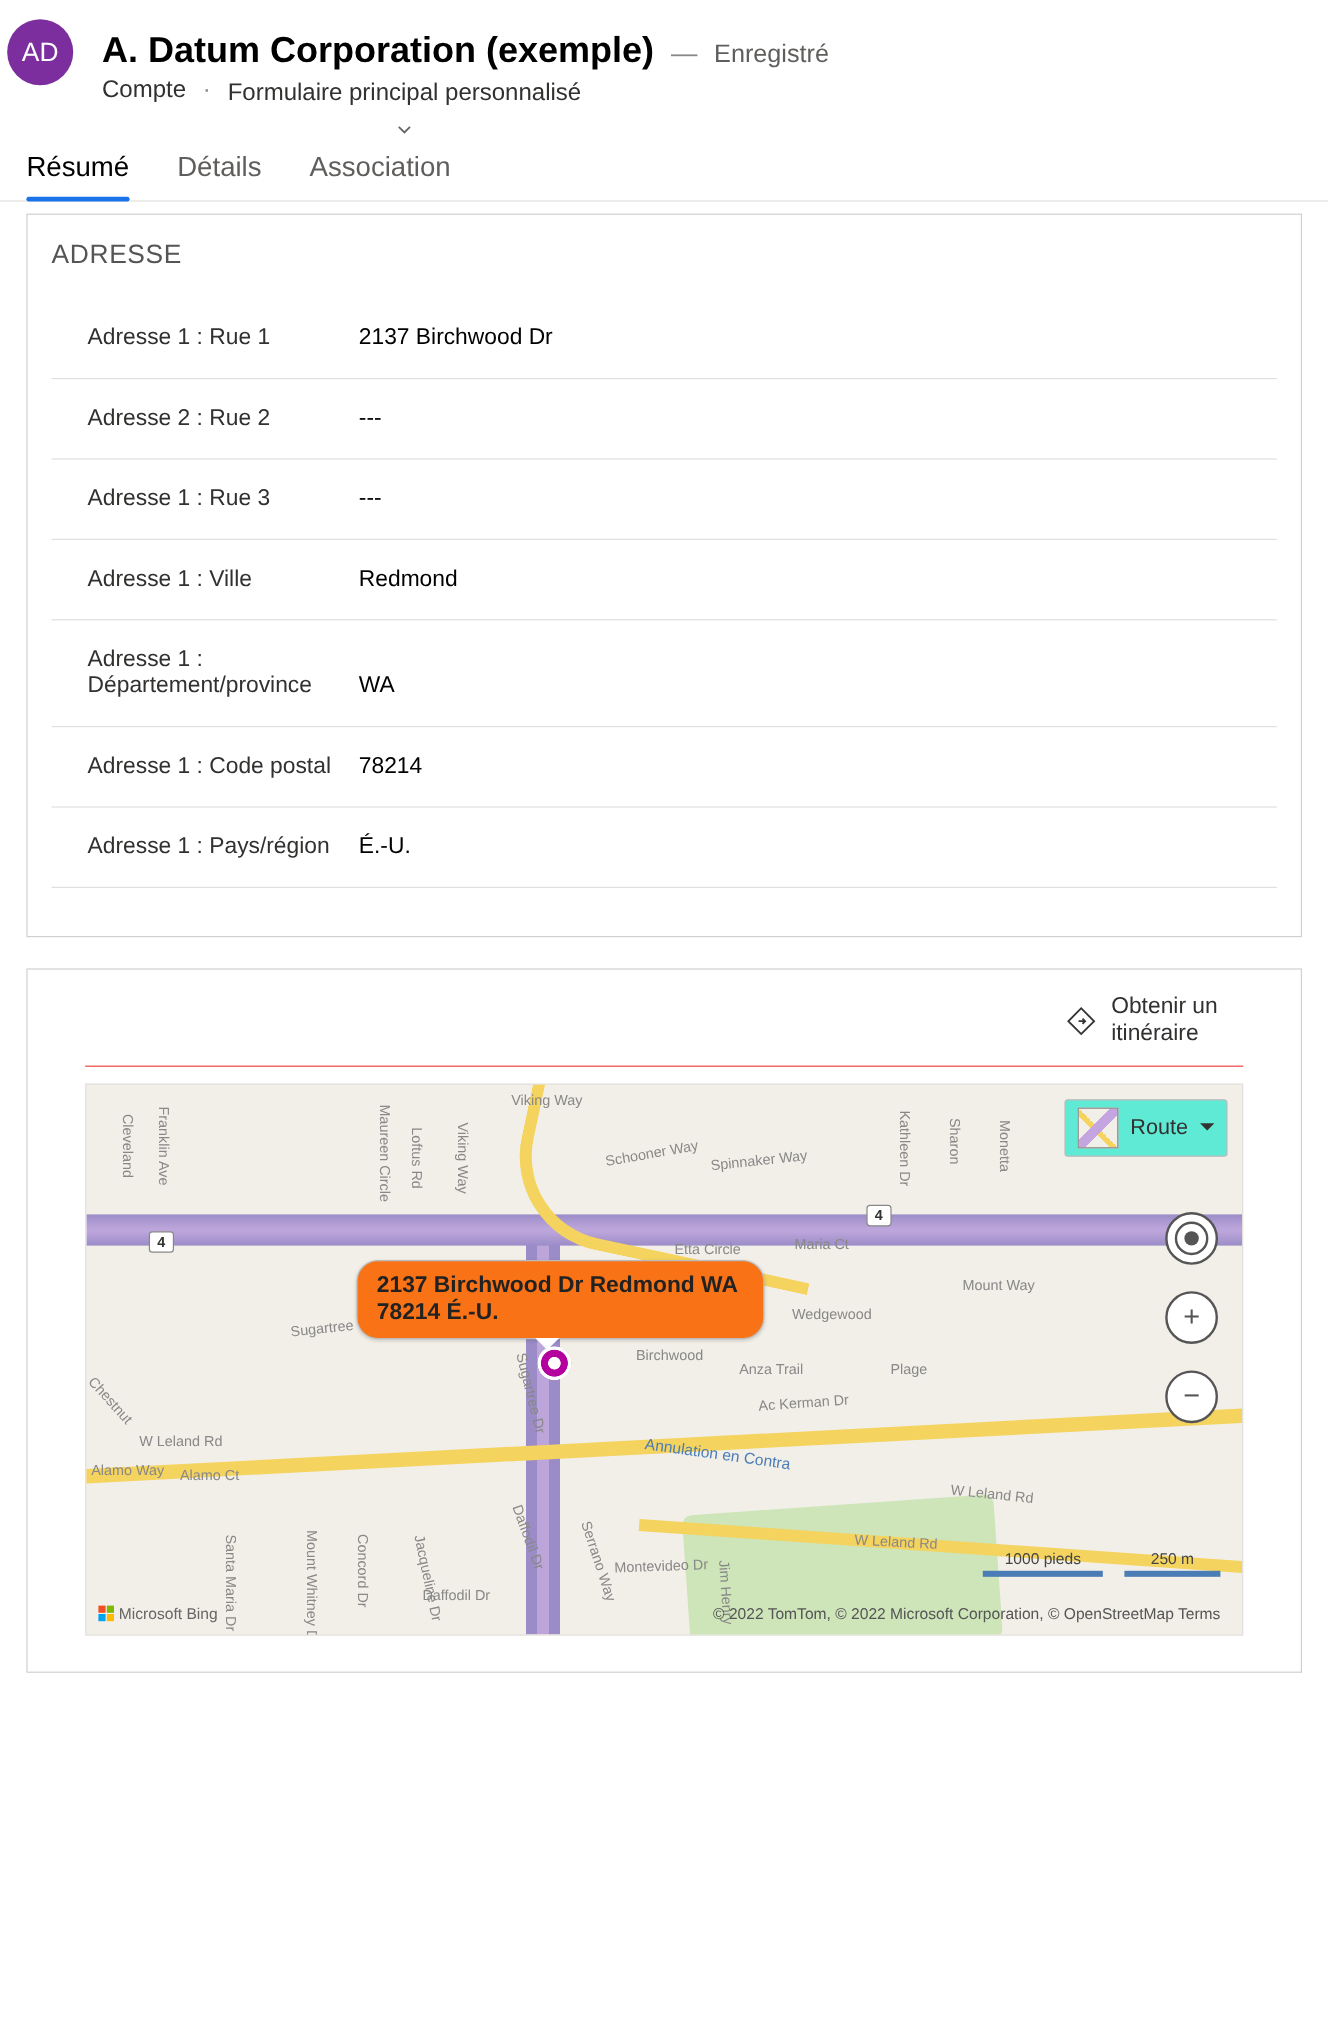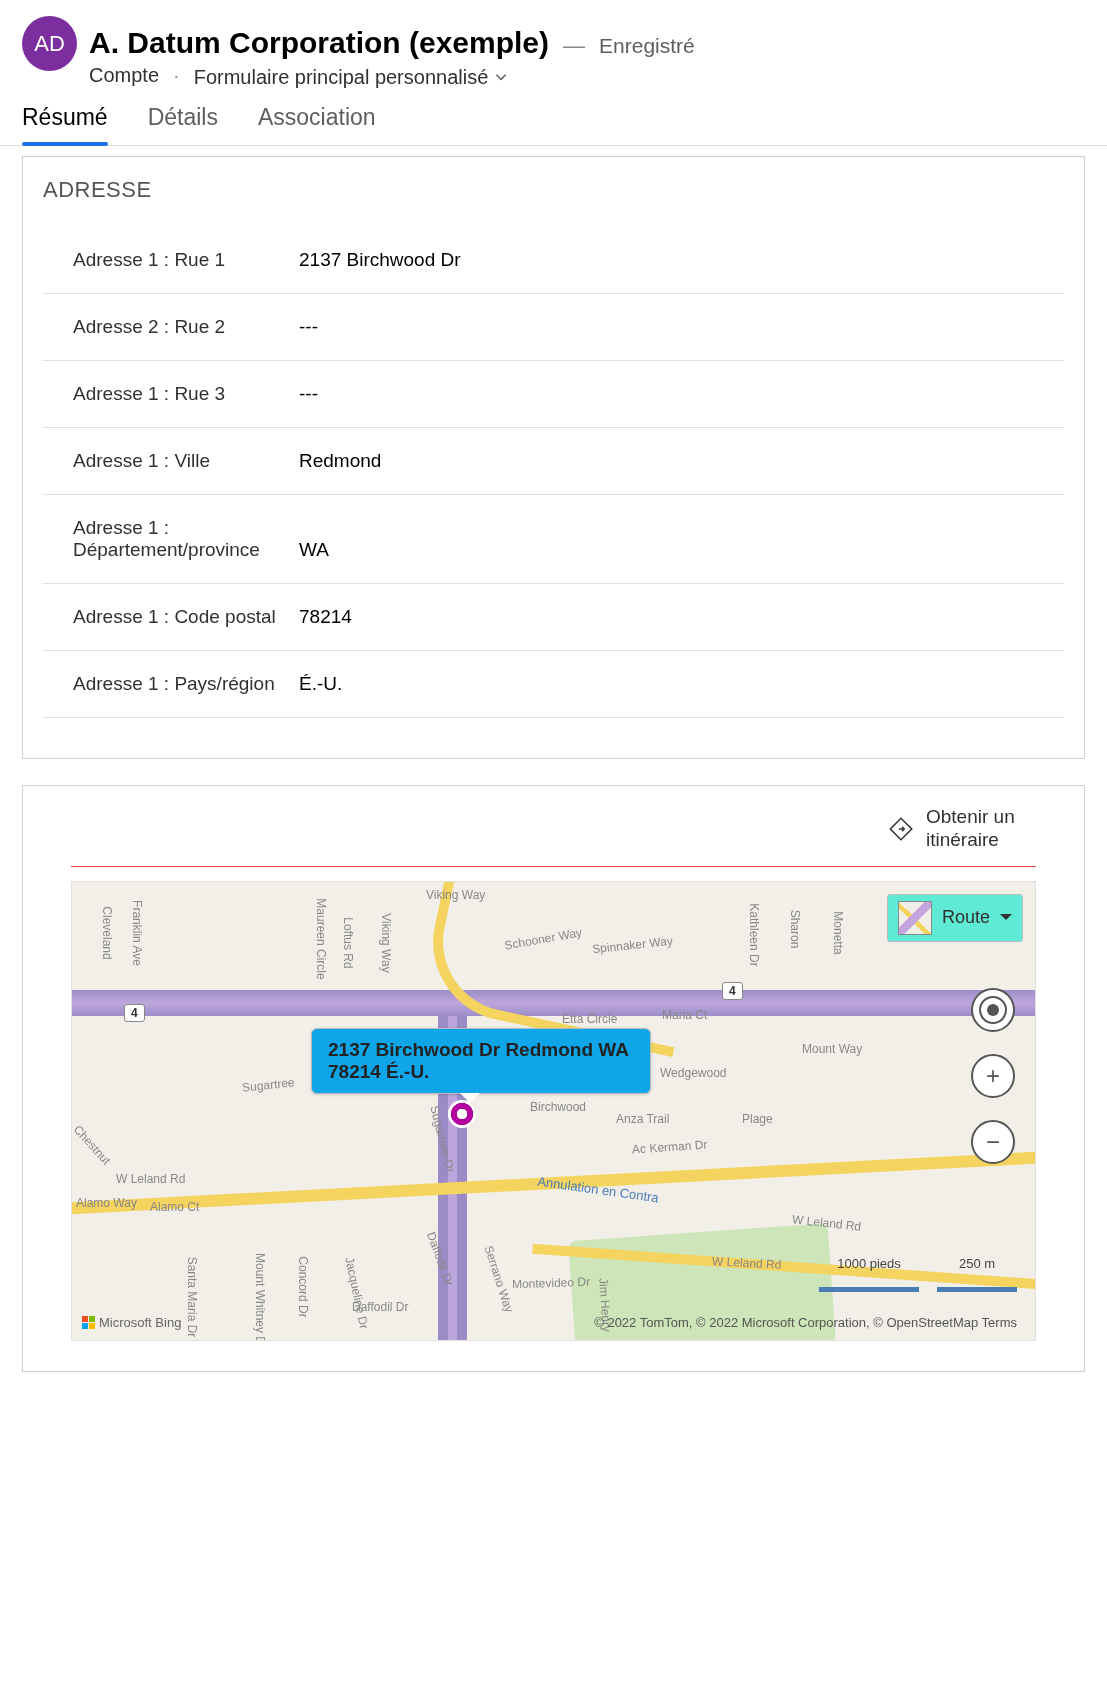--- a/index.html
+++ b/index.html
@@ -4,23 +4,23 @@
 <style>
   * { box-sizing: border-box; margin: 0; padding: 0; }
   body {
     font-family: "Segoe UI", -apple-system, sans-serif;
     background: #fff;
     color: #323130;
     font-size: 18px;
     width: 1107px;
   }
   .header {
-    padding: 14px 22px 6px 22px;
-    display: flex;
-    gap: 12px;
+    padding: 14px 22px 6px 6px;
+    display: flex;
+    gap: 24px;
     align-items: flex-start;
   }
   .avatar {
     width: 55px;
     height: 55px;
     border-radius: 50%;
     background: #7c2e9e;
     color: #fff;
     font-size: 22px;
     font-weight: 400;
@@ -30,21 +30,21 @@
     flex-shrink: 0;
     margin-top: 2px;
   }
   .title-block { display: flex; flex-direction: column; gap: 4px; }
   .title-row { display: flex; align-items: baseline; gap: 14px; }
   .page-title { font-size: 30px; font-weight: 600; color: #000; margin-top: 12px; }
   .dash { color: #888; font-size: 22px; }
   .status { color: #605e5c; font-size: 21px; }
   .sub-row { display: flex; align-items: flex-start; gap: 10px; font-size: 20px; color: #323130; }
   .dot { color: #888; margin: 0 4px; }
-  .form-selector { display: inline-flex; gap: 6px; }
+  .form-selector { display: inline-flex; align-items: center; gap: 6px; flex-direction: column; }
   .form-selector-text { line-height: 1.3; }
   .chevron {
     width: 14px; height: 14px;
     display: inline-block;
     margin-top: 2px;
   }
   .chevron svg { width: 100%; height: 100%; }
   .tabs {
     display: flex;
     gap: 40px;
@@ -181,30 +181,29 @@
     position: absolute;
     left: 376px; top: 218px;
     width: 28px; height: 28px;
     border-radius: 50%;
     background: radial-gradient(circle at 50% 50%, #fff 0 25%, #b4009e 28% 55%, #fff 58% 70%, #b4009e 73% 100%);
     box-shadow: 0 0 0 2px #fff inset;
   }
   .pin-tooltip {
     position: absolute;
     left: 225px; top: 146px;
-    background: #0ea5e9;
+    background: #f97316;
     border: 1px solid #bbb;
-    border-radius: 6px;
+    border-radius: 18px;
     padding: 10px 16px;
     font-size: 19px;
     font-weight: 600;
     color: #222;
     max-width: 340px;
     box-shadow: 0 1px 3px rgba(0,0,0,0.15);
-    margin-left: 14px;
   }
   .pin-tooltip::after {
     content: "";
     position: absolute;
     left: 148px; bottom: -10px;
     width: 0; height: 0;
     border: 10px solid transparent;
     border-top-color: #fff;
     border-bottom: none;
   }
@@ -272,21 +271,21 @@
   }
   .map-scale {
     position: absolute;
     right: 18px; bottom: 48px;
     display: flex;
     gap: 18px;
     font-size: 13px;
     color: #444;
     align-items: flex-start;
   }
-  .scale-item { display: flex; flex-direction: column; align-items: center; gap: 16px; }
+  .scale-item { display: flex; flex-direction: column; align-items: center; gap: 3px; }
   .scale-bar { width: 100px; height: 5px; background: #4a7cb5; }
   .scale-bar.sm { width: 80px; }
   .map-attrib {
     position: absolute;
     right: 18px; bottom: 10px;
     font-size: 13px;
     color: #555;
   }
   .map-logo {
     position: absolute;

